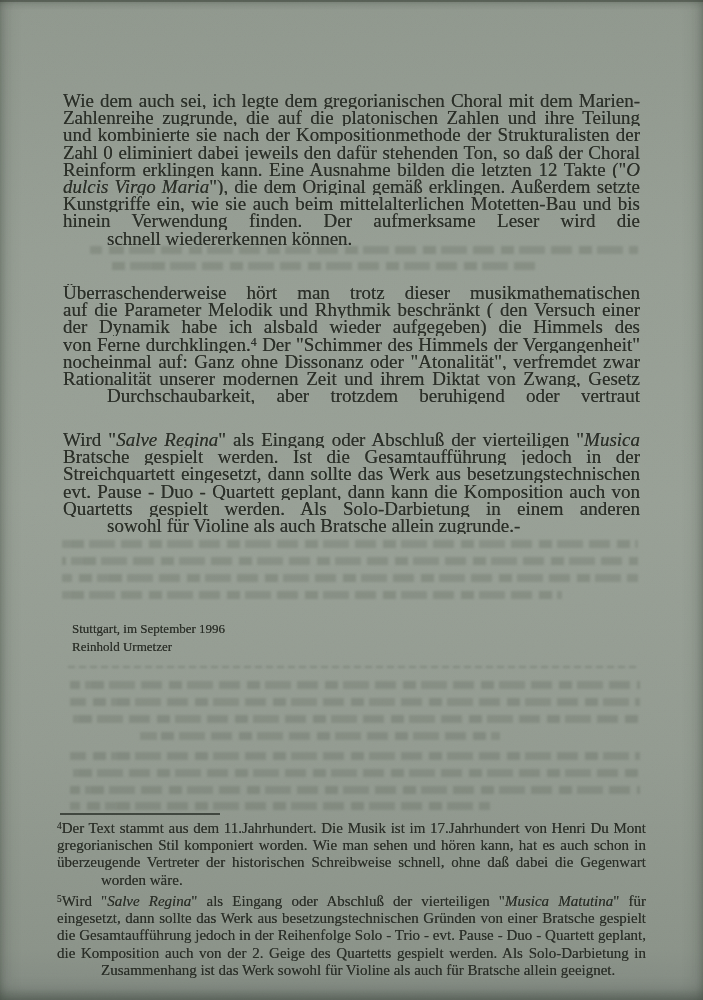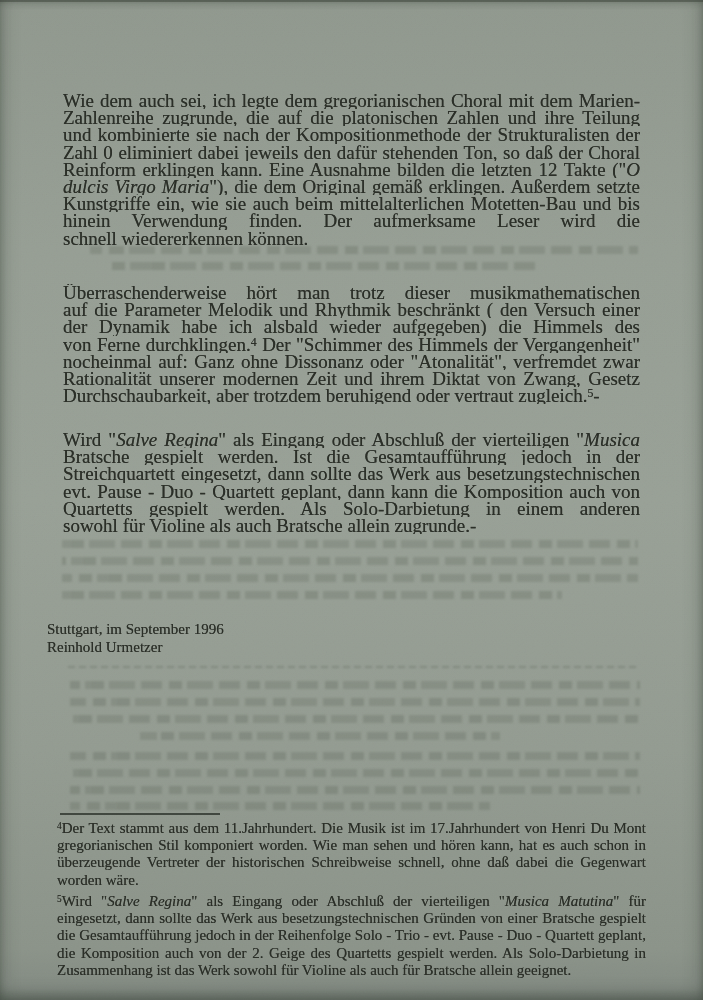--- a/index.html
+++ b/index.html
@@ -15,25 +15,25 @@
     overflow:hidden;
     font-family:"Liberation Serif","DejaVu Serif",serif;
     color:#2b2f28;
   }
   .para{position:absolute;left:63px;width:577px;font-size:19px;}
   .jline{
     display:block;height:17.2px;line-height:17.2px;overflow:hidden;
     text-align:justify;text-align-last:justify;
     text-shadow:0 0 .5px rgba(43,47,40,.75);
   }
-  .jline.last{text-align-last:left;}
+  .jline.last{text-align-last:left;margin-left:44px;}
   .p1{top:92px;}
   .p2{top:284px;}
   .p3{top:431px;}
-  .signature{position:absolute;left:47px;top:620px;font-size:15px;}
+  .signature{position:absolute;left:72px;top:620px;font-size:13px;}
   .signature div{line-height:18px;text-shadow:0 0 .5px rgba(43,47,40,.75);}
   .fnrule{position:absolute;left:60px;top:813px;width:160px;height:2px;background:#414840;}
   .footnote{position:absolute;left:57px;width:589px;font-size:15px;}
   .fn4{top:820px;}
   .fn5{top:893px;}
   .footnote .jline{height:17.2px;line-height:17.2px;}
   sup{font-size:.62em;line-height:0;vertical-align:.45em;}
   i{font-style:italic;}
   
   .bleed{

